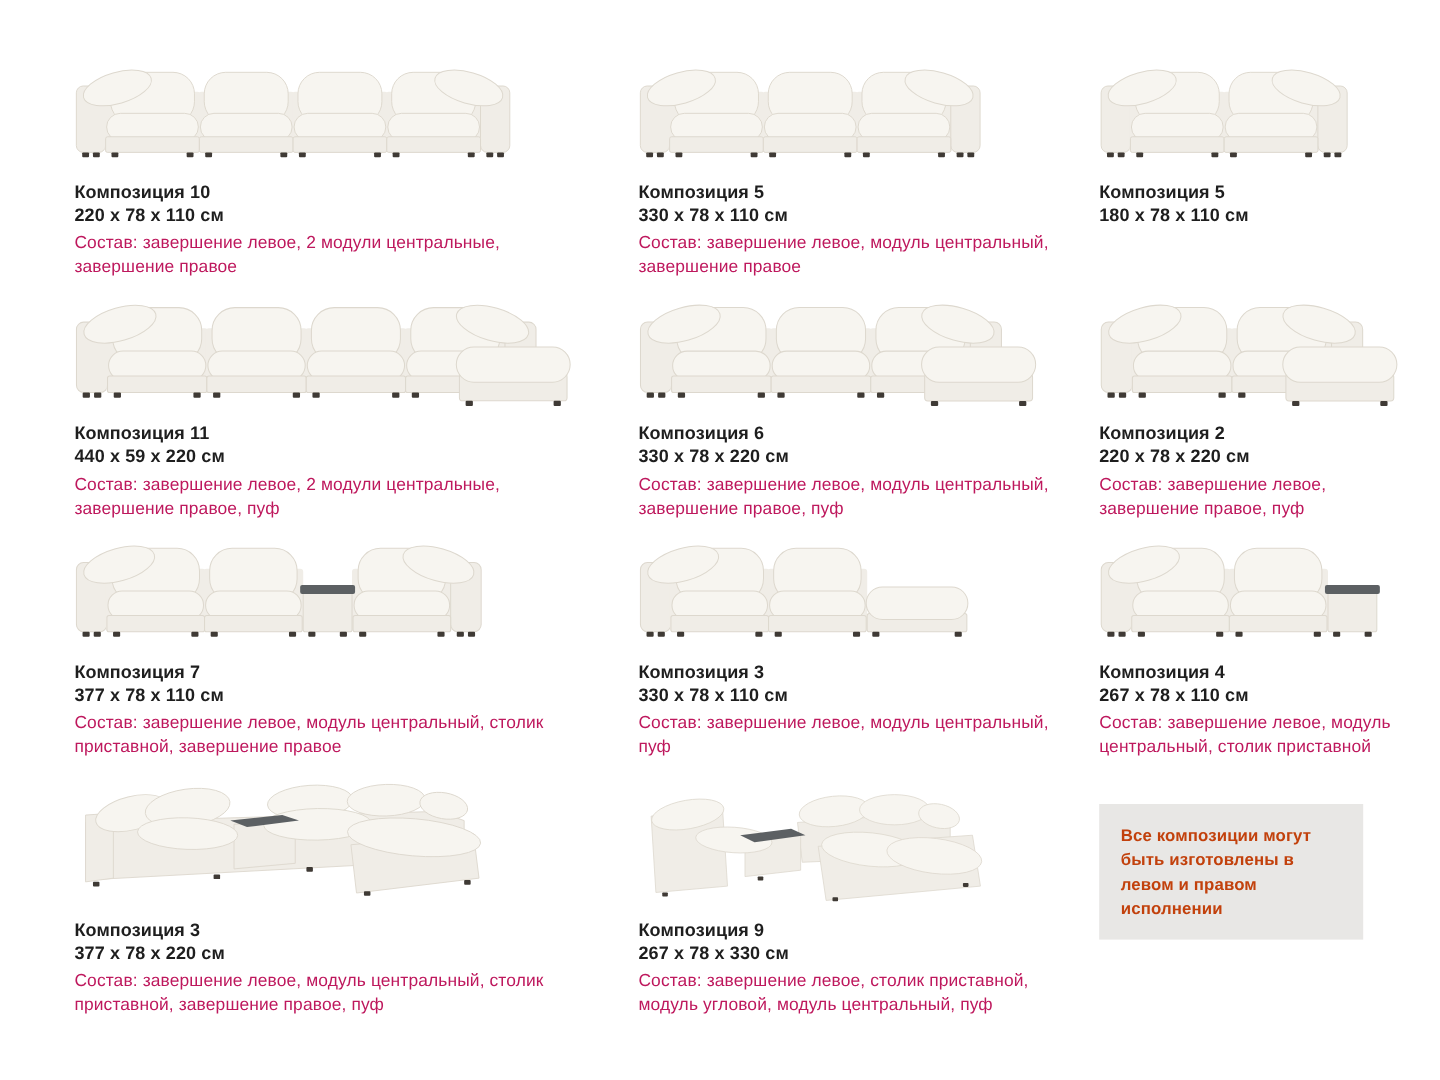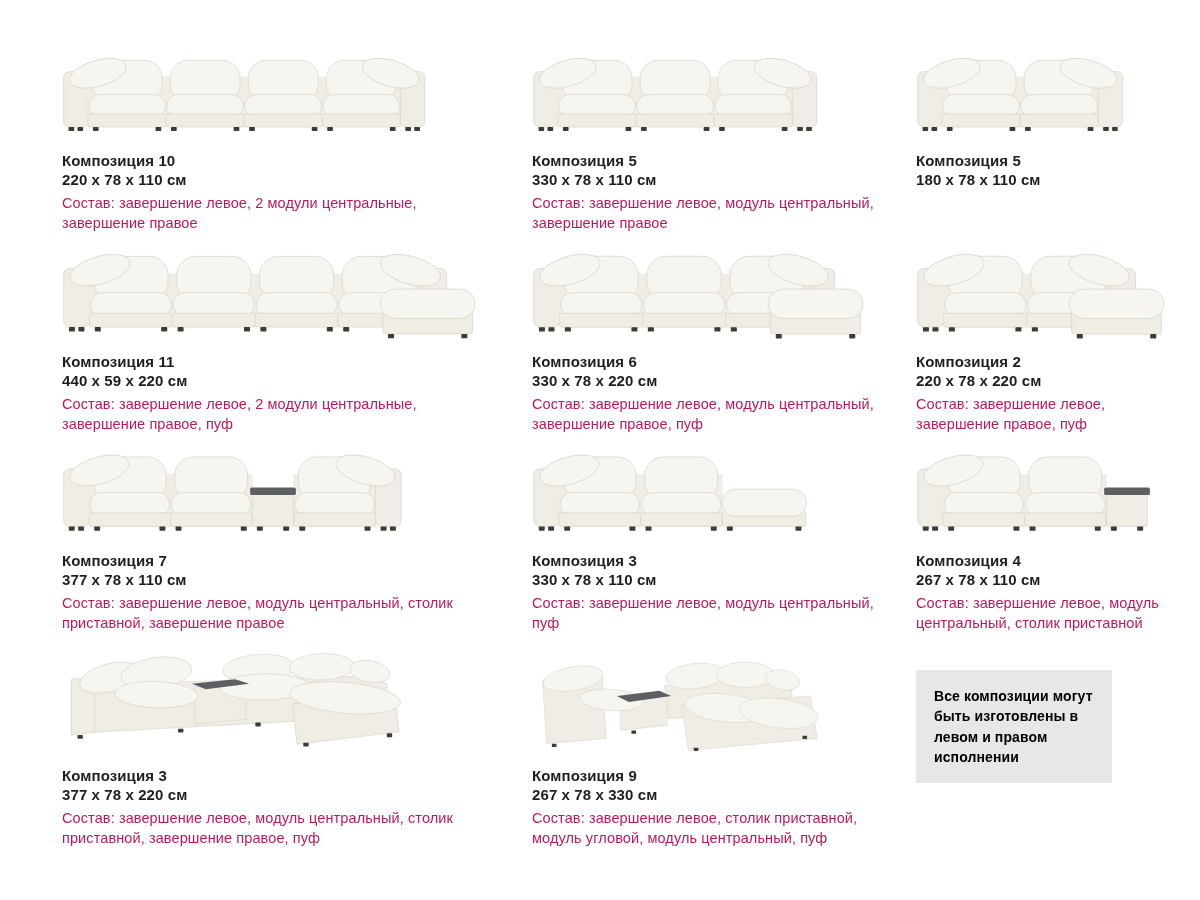--- a/index.html
+++ b/index.html
@@ -13,22 +13,22 @@
   .card.col3,.note-cell{padding-right:0}
   .img{display:flex;align-items:flex-end;margin-bottom:12px}
   .img svg{height:100%;width:auto;display:block}
   .r1 .img{height:96px}
   .r2 .img{height:102px}
   .r3 .img{height:100px}
   .r4 .img{height:116px}
   .t{font-size:15px;font-weight:700;line-height:17px;margin-bottom:2px;letter-spacing:.1px}
   .d{font-size:15px;font-weight:700;line-height:17px;margin-bottom:5px;letter-spacing:.1px}
   .c{font-size:14.5px;color:#be185d;line-height:20px;letter-spacing:.1px}
-  .note{margin-top:31px;width:196px;background:#e8e7e5;padding:16px 18px;font-size:14px;
-        font-weight:700;line-height:1.45;color:#000000;letter-spacing:.1px}
+  .note{margin-top:31px;width:220px;background:#e8e7e5;padding:16px 18px;font-size:14px;
+        font-weight:700;line-height:1.45;color:#c2410c;letter-spacing:.1px}
 </style>
 </head>
 <body>
 
 <div class="page">
 
   <div class="grid">
 
     <div class="card r1 col1">
       <div class="img">

